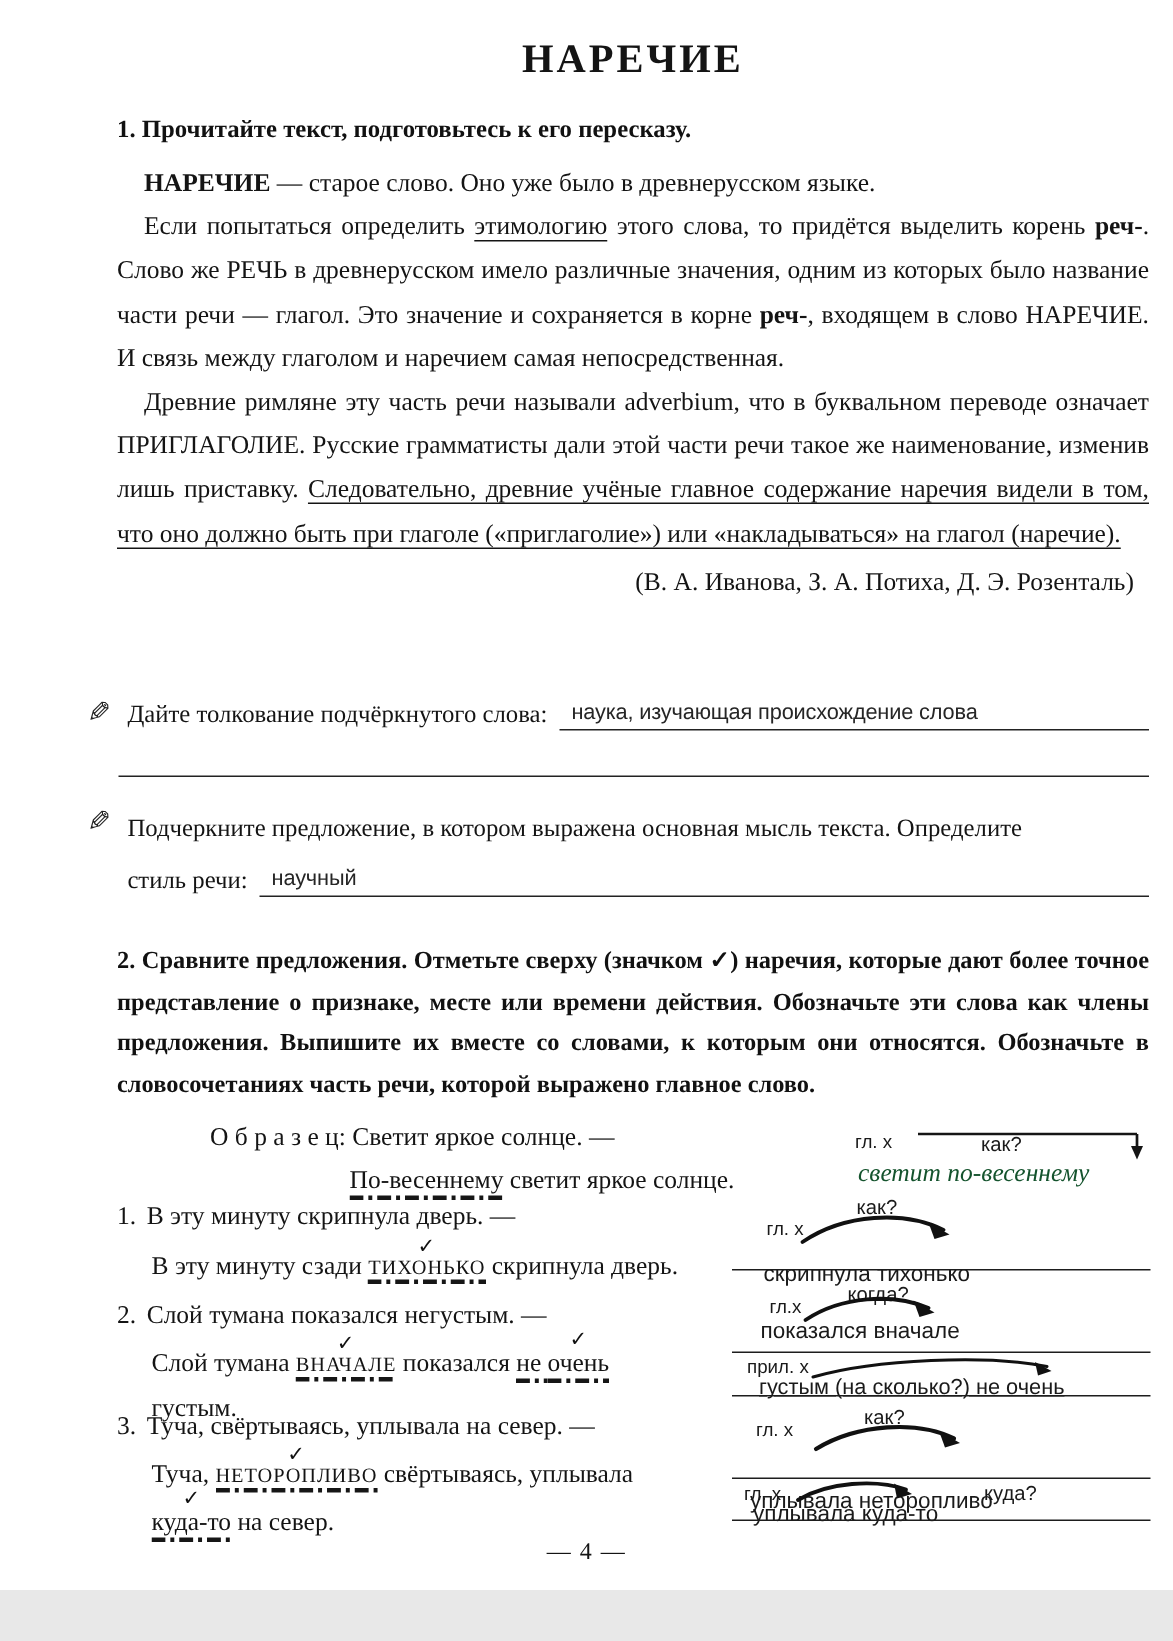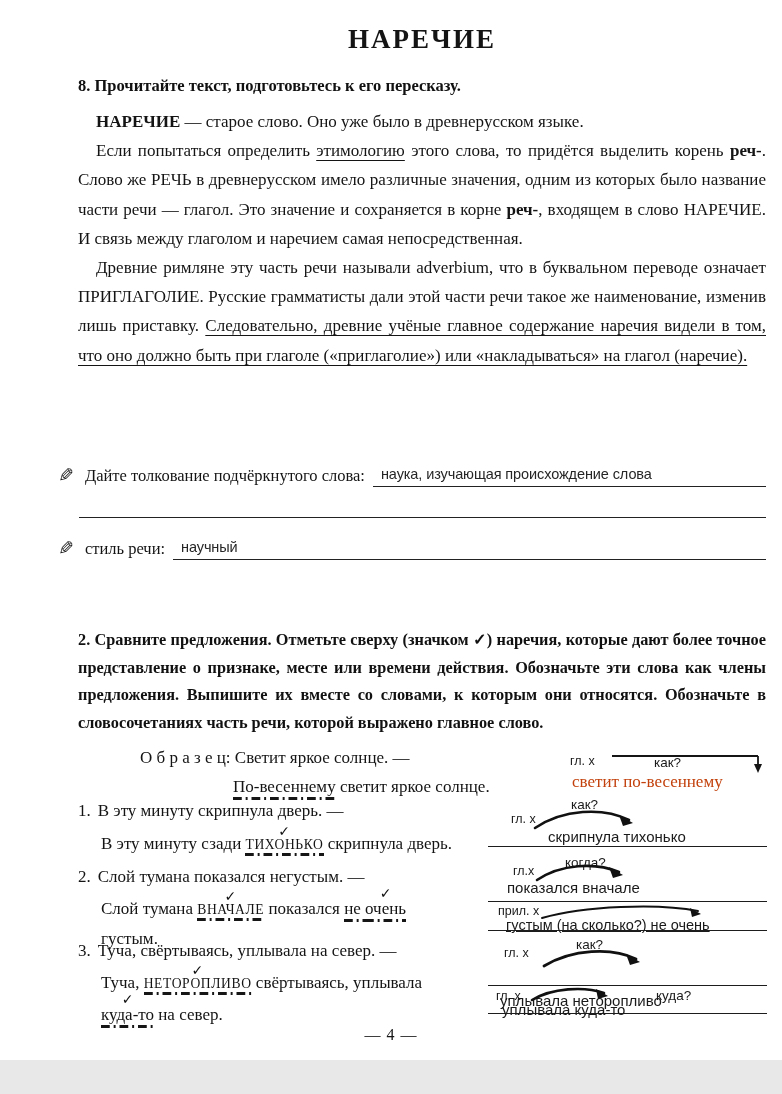--- a/index.html
+++ b/index.html
@@ -47,53 +47,55 @@
   .blank-line{border-bottom:1.7px solid #222;height:30px;margin-left:-6px;}
   .task2 .lbl1{line-height:29px;margin-bottom:9px;}
   .ob-line{position:absolute;font-size:17px;white-space:nowrap;}
   .iline{position:absolute;font-size:17px;white-space:nowrap;}
   .iline .num{margin-right:7px;}
   .sep{position:absolute;left:488px;width:279px;border-top:1.9px solid #1d1d1d;height:0;}
   .ann{position:absolute;font-family:"Liberation Sans","DejaVu Sans",sans-serif;color:#1a1a1a;}
   .ann .x{position:absolute;font-size:12.5px;white-space:nowrap;}
   .ann .q{position:absolute;font-size:13.5px;white-space:nowrap;}
   .ann .ph{position:absolute;font-size:15px;white-space:nowrap;}
-  .ann .ph-serif{position:absolute;font-family:"Liberation Serif","DejaVu Serif",serif;font-size:17px;white-space:nowrap;color:#c2410c;}
+  .ann .ph-serif{position:absolute;font-family:"Liberation Serif","DejaVu Serif",serif;font-size:17px;white-space:nowrap;color:#14532d;font-style:italic;}
   .ann svg{position:absolute;overflow:visible;}
   .page-num{position:absolute;top:1026px;left:0;width:782px;text-align:center;font-size:16px;letter-spacing:1px;}
 </style>
 </head>
 <body>
 
 <div class="page">
 
   <h1 class="title">НАРЕЧИЕ</h1>
 
-  <div class="ex-head ex1-head">8.  Прочитайте текст, подготовьтесь к его пересказу.</div>
+  <div class="ex-head ex1-head">1.  Прочитайте текст, подготовьтесь к его пересказу.</div>
 
   <div class="body-text">
     <p><span class="b">НАРЕЧИЕ</span><span> — старое слово. Оно уже было в древнерусском языке.</span></p>
     <p><span>Если попытаться определить </span><span class="u">этимологию</span><span> этого слова, то придётся выделить корень </span><span class="b">реч-</span><span>. Слово же РЕЧЬ в древнерусском имело различные значения, одним из которых было название части речи — глагол. Это значение и сохраняется в корне </span><span class="b">реч-</span><span>, входящем в слово НАРЕЧИЕ. И связь между глаголом и наречием самая непосредственная.</span></p>
     <p><span>Древние римляне эту часть речи называли adverbium, что в буквальном переводе означает ПРИГЛАГОЛИЕ. Русские грамматисты дали этой части речи такое же наименование, изменив лишь приставку. </span><span class="u">Следовательно, древние учёные главное содержание наречия видели в том, что оно должно быть при глаголе («приглаголие») или «накладываться» на глагол (наречие).</span></p>
+    <p class="attribution">(В. А. Иванова, З. А. Потиха, Д. Э. Розенталь)</p>
   </div>
 
   <div class="task task1">
     <span class="pencil">✎</span>
     <div class="task-body">
       <div class="task-line">
         <span class="task-label">Дайте толкование подчёркнутого слова:</span>
         <span class="answer-line"><span class="handwriting">наука, изучающая происхождение слова</span></span>
       </div>
       <div class="blank-line"></div>
     </div>
   </div>
 
   <div class="task task2">
     <span class="pencil">✎</span>
     <div class="task-body">
+      <div class="lbl1">Подчеркните предложение, в котором выражена основная мысль текста. Определите</div>
       <div class="task-line">
         <span class="task-label">стиль речи:</span>
         <span class="answer-line"><span class="handwriting">научный</span></span>
       </div>
     </div>
   </div>
 
   <div class="ex-head ex2-head">2. Сравните предложения. Отметьте сверху (значком ✓) наречия, которые дают более точное представление о признаке, месте или времени действия. Обозначьте эти слова как члены предложения. Выпишите их вместе со словами, к которым они относятся. Обозначьте в словосочетаниях часть речи, которой выражено главное слово.</div>
 
   <div class="ob-line" style="top:748px;left:140px;">О б р а з е ц: Светит яркое солнце. —</div>
@@ -127,21 +129,21 @@
   <div class="iline" style="top:973px;left:101px;"><span>Туча, </span><span class="dd caps chk">НЕТОРОПЛИВО</span><span> свёртываясь, уплывала</span></div>
   <div class="iline" style="top:1005px;left:101px;"><span class="dd chk">куда-то</span><span> на север.</span></div>
 
   <div class="ann" style="top:797px;left:505px;width:250px;height:50px;">
     <span class="q" style="left:66px;top:0;">как?</span>
     <svg style="left:26px;top:10px;" width="115" height="26">
       <path d="M4,21 C32,2 72,0 98,13" fill="none" stroke="#111" stroke-width="2.6" stroke-linecap="round"></path>
       <path d="M102,16 L88,8 L92,19 Z" fill="#111"></path>
     </svg>
     <span class="x" style="left:6px;top:15px;">гл. х</span>
-    <span class="ph" style="left:4px;top:31px;margin-left:39px;">скрипнула тихонько</span>
+    <span class="ph" style="left:4px;top:44px;">скрипнула тихонько</span>
   </div>
   <div class="sep" style="top:846px;"></div>
 
   <div class="ann" style="top:851px;left:505px;width:250px;height:50px;">
     <span class="q" style="left:60px;top:4px;">когда?</span>
     <svg style="left:28px;top:11px;" width="105" height="24">
       <path d="M4,18 C28,2 62,0 86,10" fill="none" stroke="#111" stroke-width="2.6" stroke-linecap="round"></path>
       <path d="M90,13 L76,5 L80,16 Z" fill="#111"></path>
     </svg>
     <span class="x" style="left:8px;top:13px;">гл.х</span>

